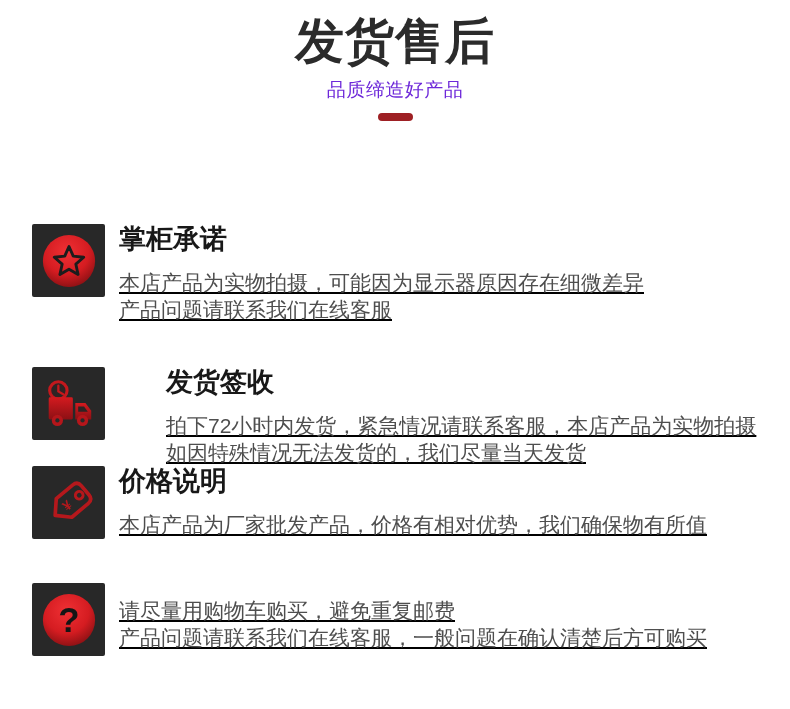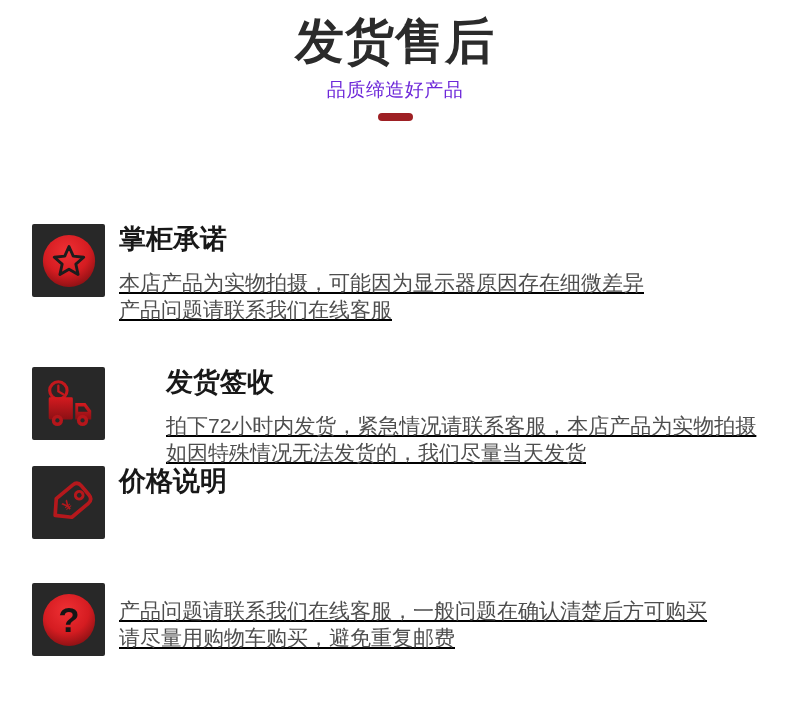--- a/index.html
+++ b/index.html
@@ -146,38 +146,41 @@
       <svg width="58" height="58" viewBox="0 0 60 60">
         <g transform="rotate(-40 31 30)">
           <path d="M11,30 L23,17.5 L45,17.5 Q51.5,17.5 51.5,24 L51.5,36 Q51.5,42.5 45,42.5 L23,42.5 Z" fill="none" stroke="#b5181c" stroke-width="3.8" stroke-linejoin="round"></path>
           <circle cx="43.5" cy="30" r="4" fill="none" stroke="#b5181c" stroke-width="3"></circle>
           <text x="27" y="35" text-anchor="middle" font-size="14" font-weight="bold" fill="#b5181c">¥</text>
         </g>
       </svg>
     </div>
     <div class="sec-text">
       <div class="sec-title">价格说明</div>
+      <div class="sec-lines">
+        <div class="sec-line">本店产品为厂家批发产品，价格有相对优势，我们确保物有所值</div>
+      </div>
     </div>
   </div>
 
   <div class="sec sec-4">
     <div class="icon-tile">
       <svg width="58" height="58" viewBox="0 0 60 60">
         <defs>
           <radialGradient id="rg-q" cx="45%" cy="32%" r="72%">
             <stop offset="0%" stop-color="#ef3034"></stop>
             <stop offset="60%" stop-color="#d51c21"></stop>
             <stop offset="100%" stop-color="#861013"></stop>
           </radialGradient>
         </defs>
         <circle cx="30" cy="30" r="27" fill="url(#rg-q)"></circle>
         <text x="30" y="42" text-anchor="middle" font-size="36" font-weight="bold" fill="#151515">?</text>
       </svg>
     </div>
     <div class="sec-text">
       <div class="sec-lines">
+        <div class="sec-line">请尽量用购物车购买，避免重复邮费</div>
         <div class="sec-line">产品问题请联系我们在线客服，一般问题在确认清楚后方可购买</div>
-        <div class="sec-line">请尽量用购物车购买，避免重复邮费</div>
       </div>
     </div>
   </div>
 
 </div>
 
 </body></html>

